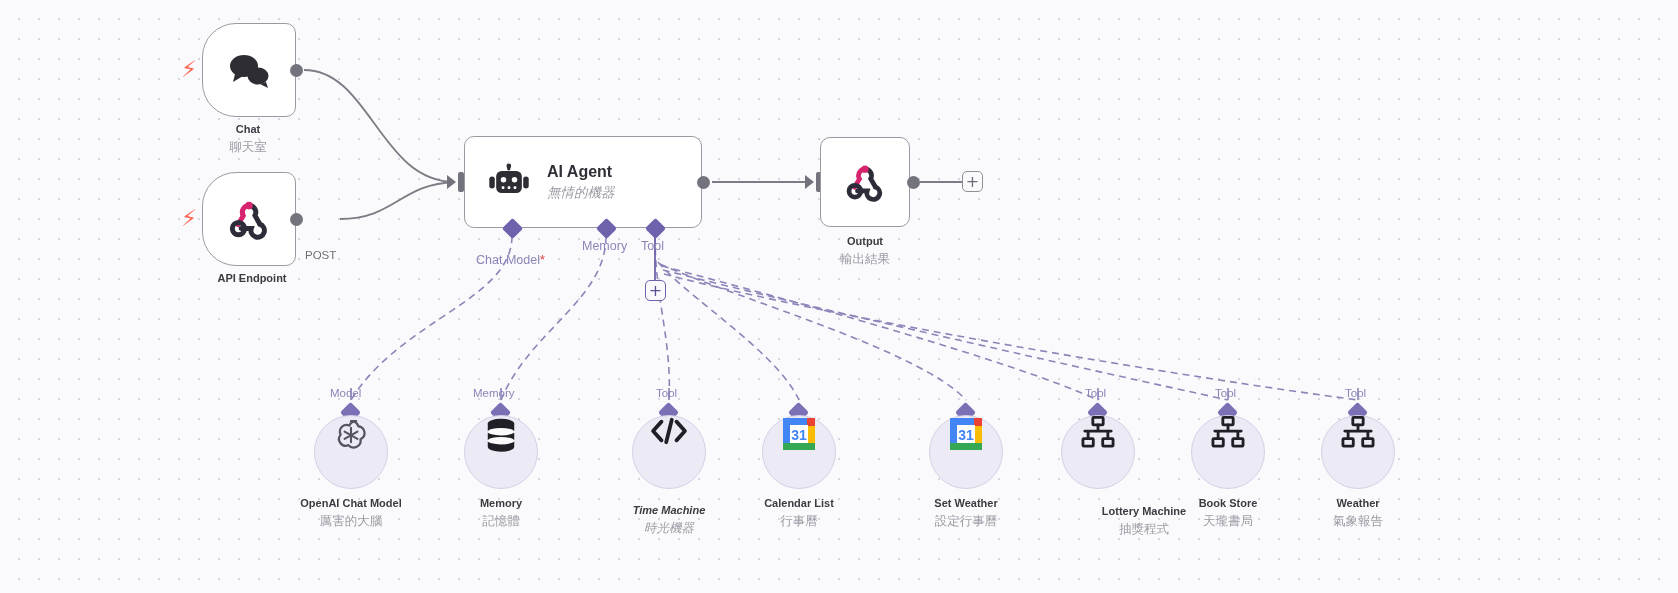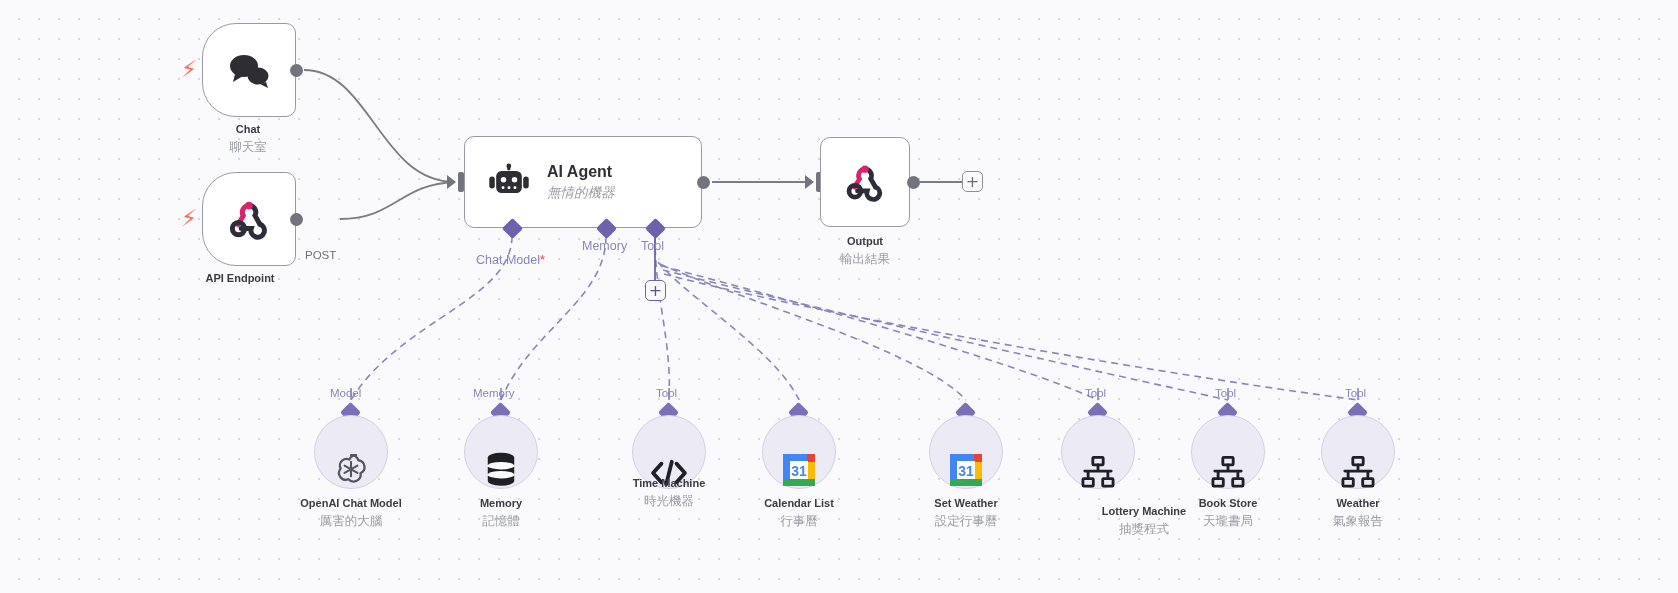--- a/index.html
+++ b/index.html
@@ -131,21 +131,21 @@
     color: #6d6d77;
   }
 
   
   .tool-node {
     position: absolute;
     width: 74px; height: 74px;
     border-radius: 50%;
     background: #eceaf5;
     border: 1.3px solid #d4d0e6;
-    display: flex; align-items: flex-end; justify-content: center;
+    display: flex; align-items: flex-start; justify-content: center;
   }
 
   .icon-svg { display: block; }
 </style>
 </head>
 <body>
 
 <div id="canvas">
 
   <svg id="edges" viewBox="0 0 1678 593" xmlns="http://www.w3.org/2000/svg">
@@ -213,21 +213,21 @@
         <path d="M24 10 a7 7 0 0 1 6.2 10.4 l5.2 9" fill="none" stroke="#2d2d3a" stroke-width="5.2" stroke-linecap="round"></path>
         <path d="M35.4 29.4 a7 7 0 1 1 -9 4.4 l-10.6 0" fill="none" stroke="#2d2d3a" stroke-width="5.2" stroke-linecap="round"></path>
         <circle cx="13" cy="34" r="6.4" fill="none" stroke="#2d2d3a" stroke-width="5.2"></circle>
         <circle cx="24" cy="10" r="4" fill="#d6246e"></circle>
       </svg>
     </span>
   </div>
   <div class="bolt" style="left:181px; top:207px;">⚡</div>
   <div class="out-dot" style="left:290px; top:213px;"></div>
   <div class="port-label" style="left:305px; top:212px;margin-top:37px;">POST</div>
-  <div class="caption" style="left:154px; top:271px; width:172px;">
+  <div class="caption" style="left:166px; top:271px; width:172px;">
     <div class="title">API Endpoint</div>
   </div>
 
   <div class="in-arrow" style="left:447px; top:175px;"></div>
   <div class="in-bar" style="left:458px; top:172px;"></div>
 
   <div class="std-node" id="ai-agent">
     <span>
       <svg class="icon-svg" width="44" height="38" viewBox="0 0 48 40" xmlns="http://www.w3.org/2000/svg">
         <rect x="22" y="1.5" width="3.5" height="6" rx="1.6" fill="#2d2d33"></rect>
@@ -322,21 +322,21 @@
   <div class="diamond light" style="left:661px; top:405px;"></div>
   <div class="tool-node" style="left:632px; top:415px;">
     <span>
       <svg class="icon-svg" width="40" height="30" viewBox="0 0 42 32" xmlns="http://www.w3.org/2000/svg">
         <path d="M13 6 L4 16 L13 26" fill="none" stroke="#1f1f26" stroke-width="4" stroke-linecap="round" stroke-linejoin="round"></path>
         <path d="M29 6 L38 16 L29 26" fill="none" stroke="#1f1f26" stroke-width="4" stroke-linecap="round" stroke-linejoin="round"></path>
         <path d="M24 4 L18 28" fill="none" stroke="#1f1f26" stroke-width="4" stroke-linecap="round"></path>
       </svg>
     </span>
   </div>
-  <div class="caption" style="left:589px; top:476px; width:160px;">
+  <div class="caption" style="left:589px; top:503px; width:160px;font-style:italic;">
     <div class="title">Time Machine</div>
     <div class="sub">時光機器</div>
   </div>
 
   <div class="diamond light" style="left:791px; top:405px;"></div>
   <div class="tool-node" style="left:762px; top:415px;">
     <span>
       <svg class="icon-svg" width="36" height="36" viewBox="0 0 36 36" xmlns="http://www.w3.org/2000/svg">
         <rect x="2" y="2" width="32" height="32" rx="2" fill="#fff"></rect>
         <rect x="2" y="2" width="8" height="32" fill="#4285f4"></rect>

